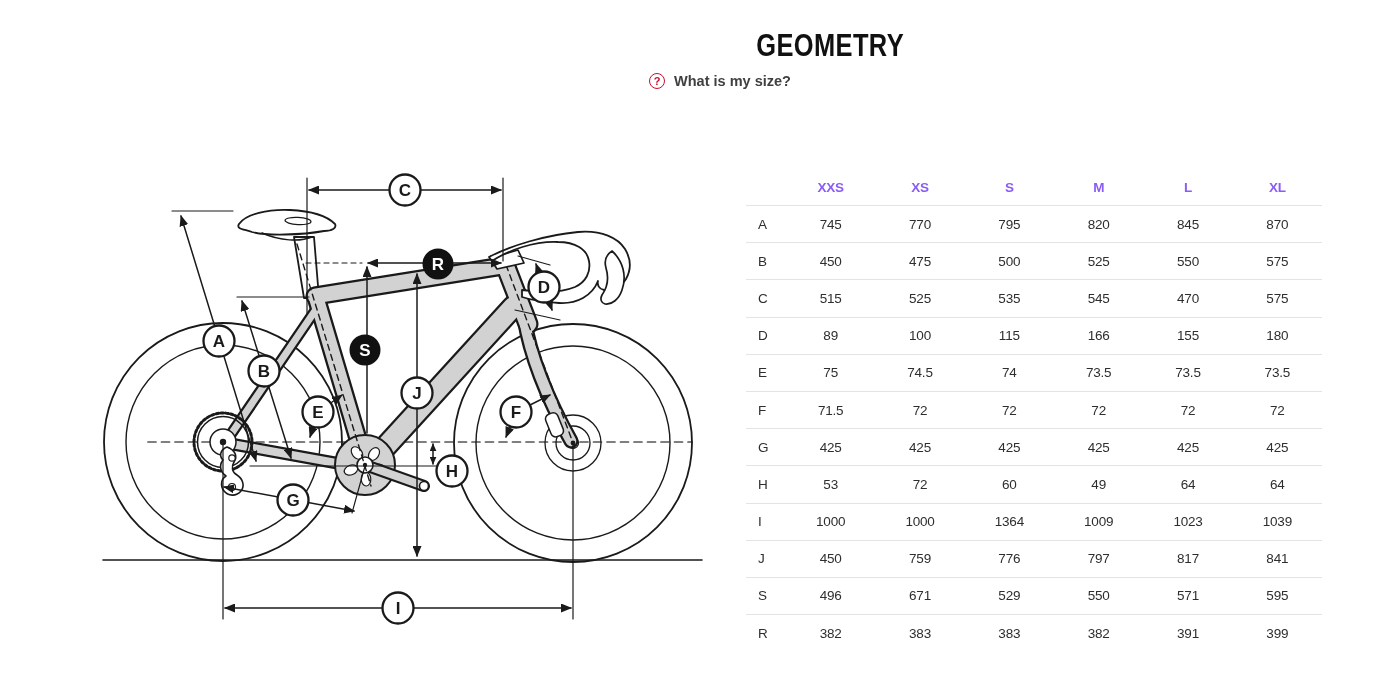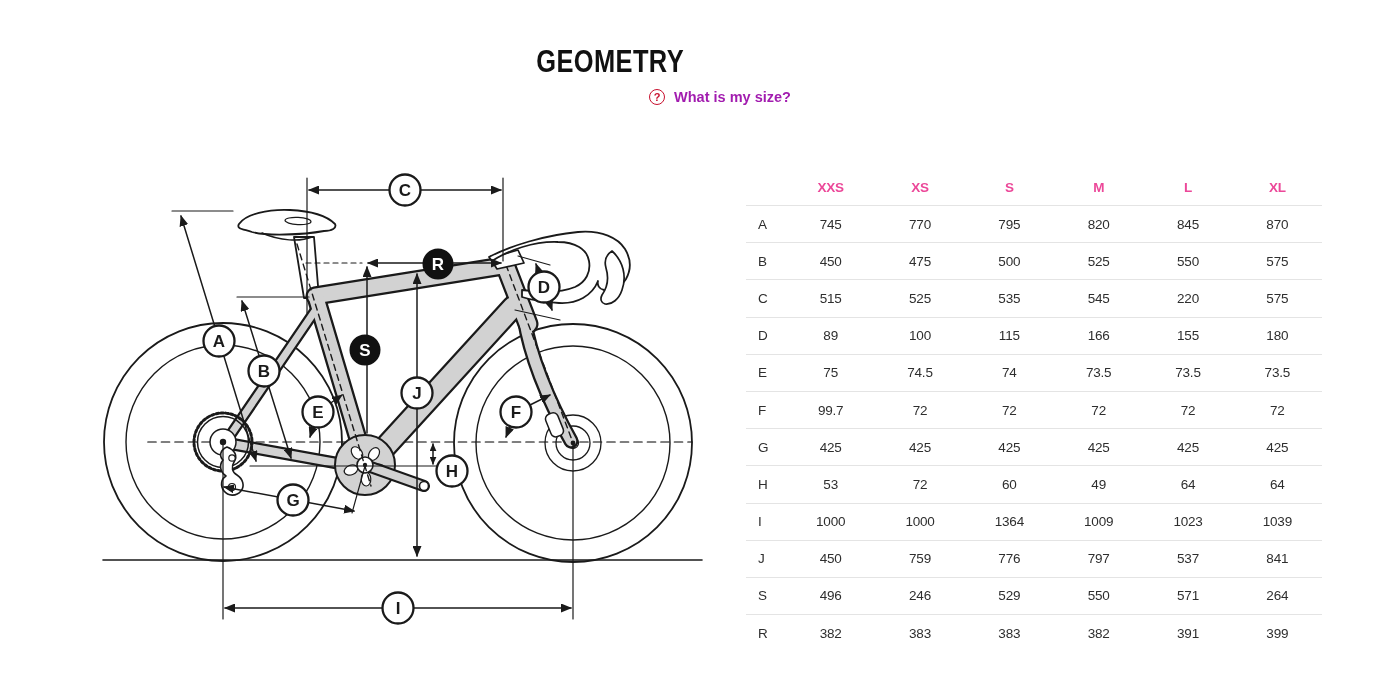--- a/index.html
+++ b/index.html
@@ -1,41 +1,41 @@
 <!DOCTYPE html>
 <html><head>
 <meta charset="utf-8">
 <style>
   html,body{margin:0;padding:0;}
   body{
     width:1393px;height:693px;background:#ffffff;overflow:hidden;position:relative;
     font-family:"Liberation Sans",sans-serif;color:#1a1a1a;
   }
   
-  .page-header{position:absolute;left:520px;top:44px;width:400px;text-align:left;}
+  .page-header{position:absolute;left:520px;top:28px;width:400px;text-align:right;}
   .page-title{
     display:inline-block;font-size:31px;font-weight:900;letter-spacing:.5px;color:#111;
     transform:scaleX(.82);transform-origin:center;white-space:nowrap;
   }
   .size-link{margin-top:9px;display:flex;align-items:center;justify-content:center;gap:9px;cursor:pointer;}
   .q-icon{
     width:16px;height:16px;border-radius:50%;box-sizing:border-box;
     display:flex;align-items:center;justify-content:center;
     font-size:11px;font-weight:bold;line-height:1;
   }
-  .size-link-label{font-size:14.5px;font-weight:bold;color:#a21caf;}
+  .size-link-label{font-size:14.5px;font-weight:bold;color:#404040;}
   
   .diagram{position:absolute;left:0;top:0;width:740px;height:693px;}
   
   .geo-table{position:absolute;left:746px;top:170px;width:576px;}
   .trow{display:grid;grid-template-columns:40px repeat(6,1fr);height:36.2px;align-items:center;border-top:1px solid #e4e4e4;}
   .trow.head{border-top:none;height:35px;}
   .tcell{text-align:center;font-size:13.5px;color:#2e2e2e;letter-spacing:-0.2px;}
   .tcell.tlabel{text-align:left;padding-left:12px;}
-  .trow.head .tcell{font-weight:bold;color:#ec4899;}
+  .trow.head .tcell{font-weight:bold;color:#8b5cf6;}
 </style>
 </head>
 <body>
 
 <div class="page-header">
   <div class="page-title">GEOMETRY</div>
   <div class="size-link">
     <span class="q-icon" style="border: 1.5px solid rgb(200, 16, 46); color: rgb(200, 16, 46);">?</span>
     <span class="size-link-label">What is my size?</span>
   </div>
@@ -267,21 +267,21 @@
       <div class="tcell">525</div>
       <div class="tcell">550</div>
       <div class="tcell">575</div>
     </div>
     <div class="trow">
       <div class="tcell tlabel">C</div>
       <div class="tcell">515</div>
       <div class="tcell">525</div>
       <div class="tcell">535</div>
       <div class="tcell">545</div>
-      <div class="tcell">220</div>
+      <div class="tcell">470</div>
       <div class="tcell">575</div>
     </div>
     <div class="trow">
       <div class="tcell tlabel">D</div>
       <div class="tcell">89</div>
       <div class="tcell">100</div>
       <div class="tcell">115</div>
       <div class="tcell">166</div>
       <div class="tcell">155</div>
       <div class="tcell">180</div>
@@ -290,21 +290,21 @@
       <div class="tcell tlabel">E</div>
       <div class="tcell">75</div>
       <div class="tcell">74.5</div>
       <div class="tcell">74</div>
       <div class="tcell">73.5</div>
       <div class="tcell">73.5</div>
       <div class="tcell">73.5</div>
     </div>
     <div class="trow">
       <div class="tcell tlabel">F</div>
-      <div class="tcell">99.7</div>
+      <div class="tcell">71.5</div>
       <div class="tcell">72</div>
       <div class="tcell">72</div>
       <div class="tcell">72</div>
       <div class="tcell">72</div>
       <div class="tcell">72</div>
     </div>
     <div class="trow">
       <div class="tcell tlabel">G</div>
       <div class="tcell">425</div>
       <div class="tcell">425</div>
@@ -330,31 +330,31 @@
       <div class="tcell">1009</div>
       <div class="tcell">1023</div>
       <div class="tcell">1039</div>
     </div>
     <div class="trow">
       <div class="tcell tlabel">J</div>
       <div class="tcell">450</div>
       <div class="tcell">759</div>
       <div class="tcell">776</div>
       <div class="tcell">797</div>
-      <div class="tcell">537</div>
+      <div class="tcell">817</div>
       <div class="tcell">841</div>
     </div>
     <div class="trow">
       <div class="tcell tlabel">S</div>
       <div class="tcell">496</div>
-      <div class="tcell">246</div>
+      <div class="tcell">671</div>
       <div class="tcell">529</div>
       <div class="tcell">550</div>
       <div class="tcell">571</div>
-      <div class="tcell">264</div>
+      <div class="tcell">595</div>
     </div>
     <div class="trow">
       <div class="tcell tlabel">R</div>
       <div class="tcell">382</div>
       <div class="tcell">383</div>
       <div class="tcell">383</div>
       <div class="tcell">382</div>
       <div class="tcell">391</div>
       <div class="tcell">399</div>
     </div>

